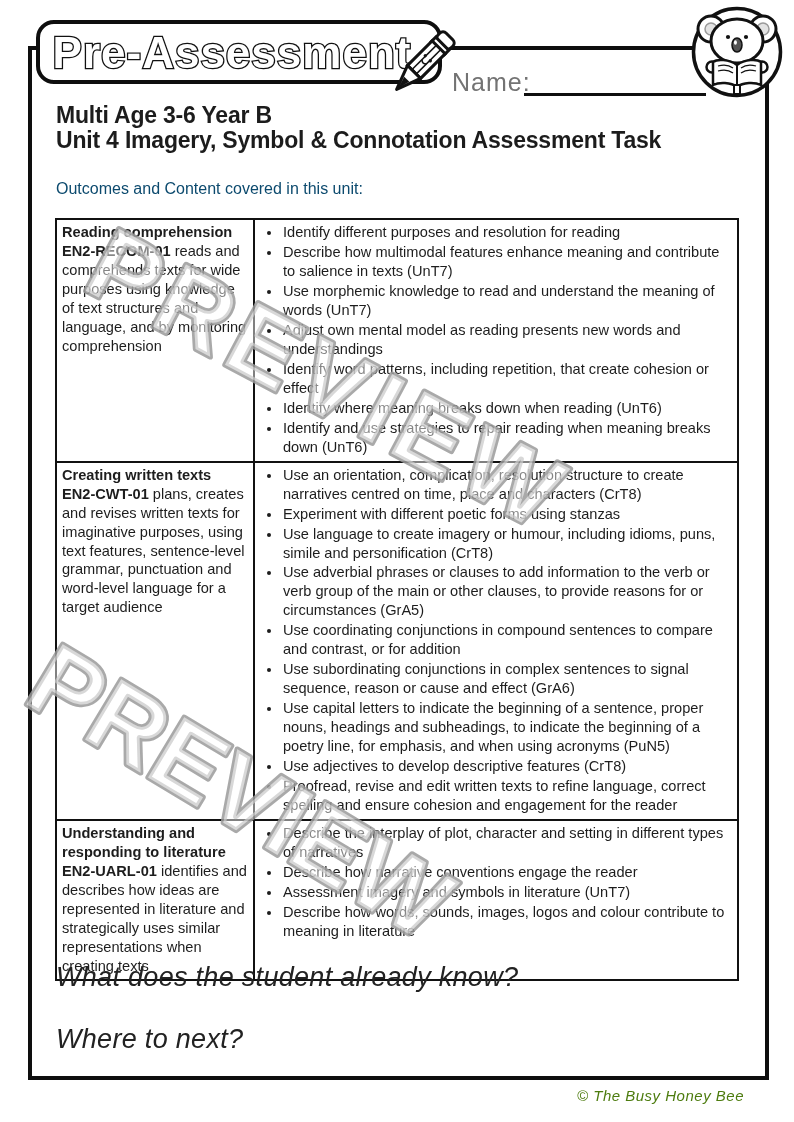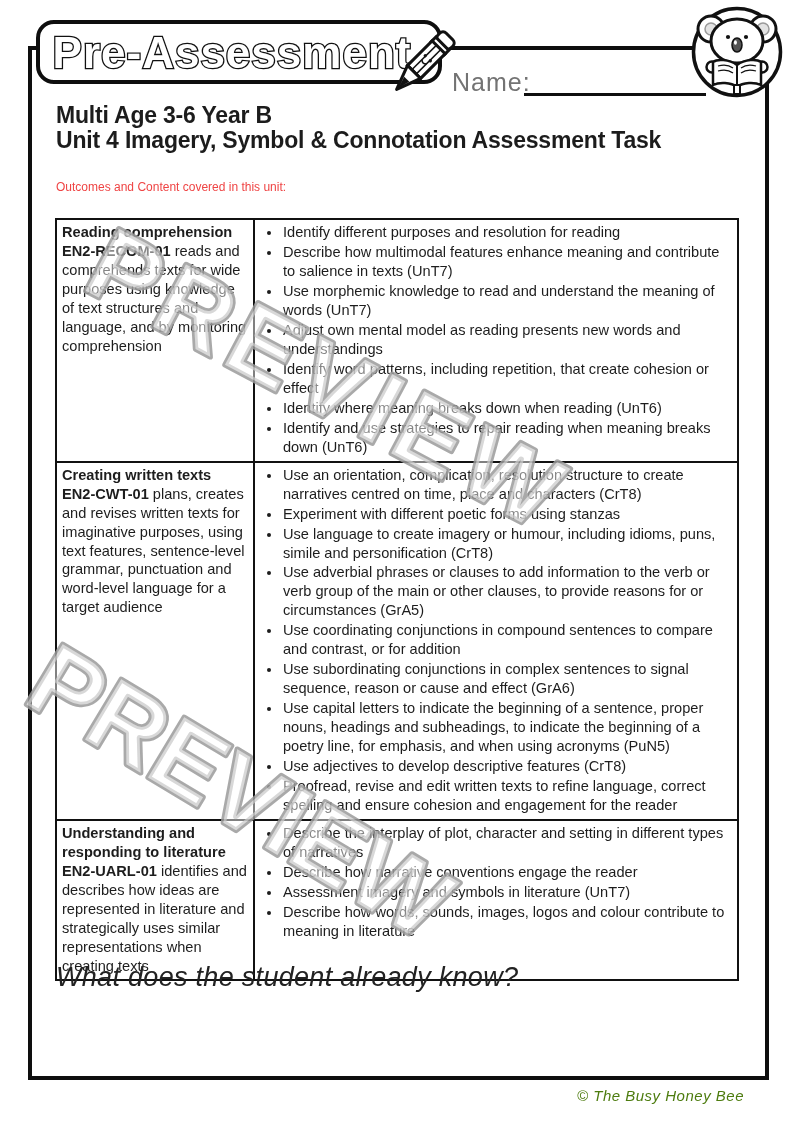--- a/index.html
+++ b/index.html
@@ -30,21 +30,21 @@
     position:absolute; left:452px; top:68px; font-size:25px; color:#737373;
     font-family:"Liberation Sans", sans-serif; letter-spacing:1px;
   }
   .name-line {
     position:absolute; left:524px; top:66px; width:182px; height:30px;
     border-bottom:3px solid #0e0e0e;
   }
   
   .t-program { position:absolute; left:56px; top:102px;  font-size:23px; font-weight:800; letter-spacing:-0.2px;text-align:center; }
   .t-unit    { position:absolute; left:56px; top:127px;  font-size:23px; font-weight:800; letter-spacing:-0.2px; }
-  .t-intro   { position:absolute; left:56px; top:180px;  font-size:12px; font-weight:400; color:#ef4444; }
+  .t-intro   { position:absolute; left:56px; top:180px;  font-size:16px; font-weight:400; color:#0c4a6e; }
   
   .outcomes-table {
     position:absolute; left:55px; top:218px; width:684px;
     border-collapse:collapse; font-size:14.6px; line-height:1.3; color:#1d1d1d;
     table-layout:fixed;
   }
   .outcomes-table td { border:2.5px solid #111; vertical-align:top; background:transparent; }
   td.oc { width:198px; padding:3px 6px 3px 5px; }
   td.ct { padding:2px 8px 2px 2px; }
   .oc-title, .oc-code { font-weight:bold; }
@@ -181,20 +181,21 @@
             <li>Describe how narrative conventions engage the reader</li>
             <li>Assessment imagery and symbols in literature (UnT7)</li>
             <li>Describe how words, sounds, images, logos and colour contribute to meaning in literature</li>
           </ul>
         </td>
       </tr>
     </tbody>
   </table>
 
   <div class="q1">What does the student already know?</div>
+  <div class="q2">Where to next?</div>
 
   <div class="credit">© The Busy Honey Bee</div>
 
   <div class="wm wm1">
     <svg width="780" height="150" viewBox="0 0 780 150">
       <text x="4" y="106" font-size="102" fill="rgba(255,255,255,0.55)" stroke-width="5.5" paint-order="stroke" stroke="#9b9b9b">PREVIEW</text>
     </svg>
   </div>
   <div class="wm wm2">
     <svg width="780" height="150" viewBox="0 0 780 150">

